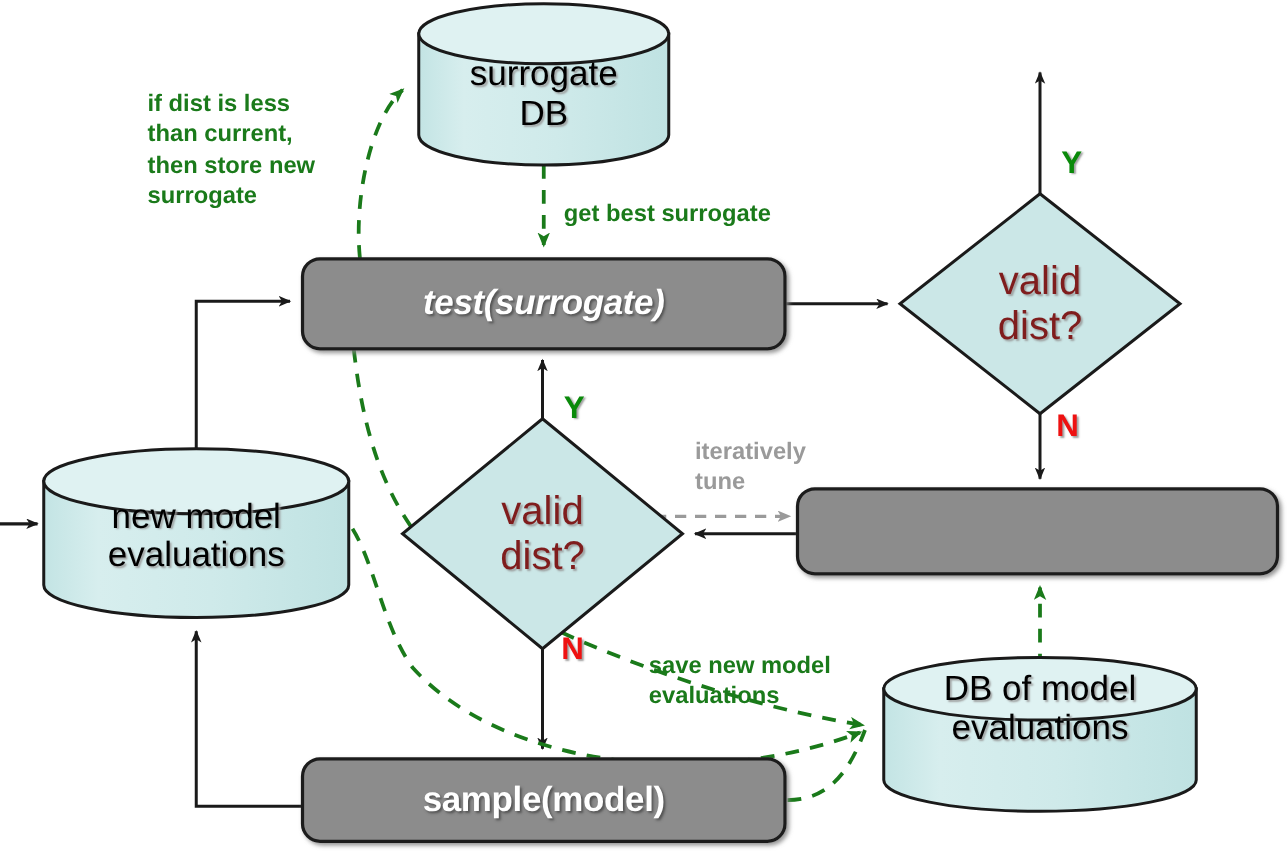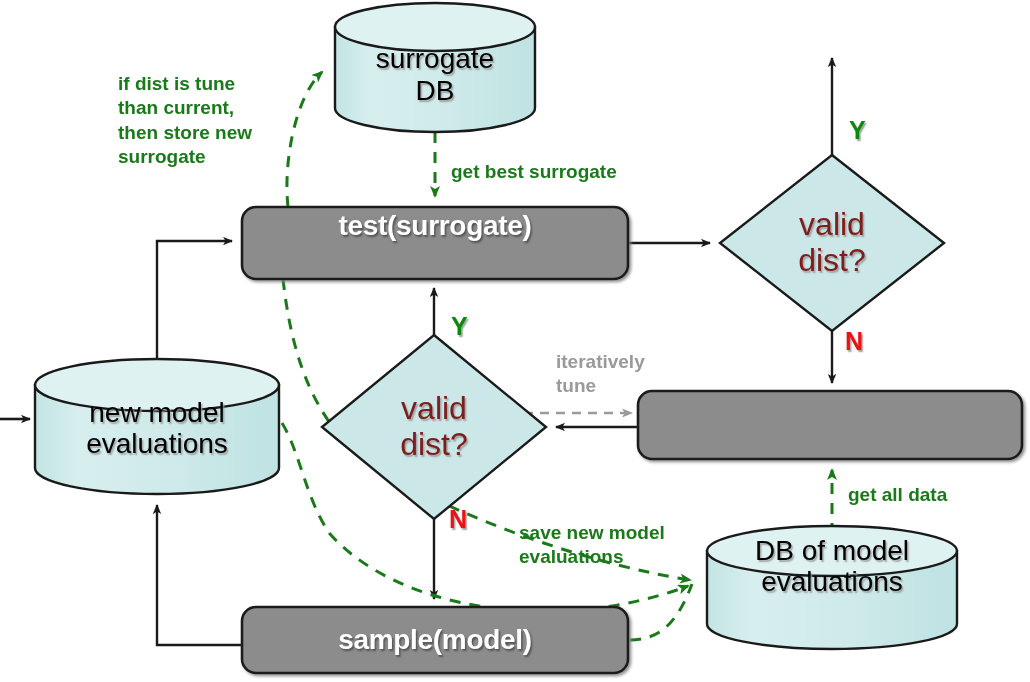--- a/index.html
+++ b/index.html
@@ -194,51 +194,50 @@
     </g>
 
     <g>
       <rect x="242" y="607" width="386" height="66" rx="14" ry="14" fill="#8c8c8c" stroke="#1a1a1a" stroke-width="2.6" filter="url(#softShadow)"></rect>
     </g>
   </svg>
 
   <div class="node-label db-label" style="left:335px; top:22px; width:200px; height:105px;">surrogate
 DB</div>
 
-  <div class="node-label proc-label" style="left:242px; top:190px; width:386px; height:72px;">test(surrogate)</div>
+  <div class="node-label proc-label" style="left:242px; top:206px; width:386px; height:72px;font-style:italic;">test(surrogate)</div>
 
   <div class="node-label dia-label" style="left:752px; top:198px; width:160px; height:90px;">valid
 dist?</div>
 
   <div class="node-label dia-label" style="left:354px; top:382px; width:160px; height:90px;">valid
 dist?</div>
 
   <div class="node-label db-label" style="left:35px; top:378px; width:244px; height:100px;">new model
 evaluations</div>
 
 
   <div class="node-label proc-label" style="left:242px; top:607px; width:386px; height:66px;">sample(model)</div>
 
   <div class="node-label db-label" style="left:707px; top:516px; width:250px; height:100px;">DB of model
 evaluations</div>
 
-  <div class="ann ann-green" style="left:118px; top:72px; width:180px;">if dist is tune
+  <div class="ann ann-green" style="left:118px; top:72px; width:180px;">if dist is less
 than current,
 then store new
 surrogate</div>
 
   <div class="ann ann-gray" style="left:556px; top:350px; width:130px;">iteratively
 tune</div>
 
   <div class="ann ann-green" style="left:451px; top:160px; width:220px;">get best surrogate</div>
 
   <div class="ann ann-green" style="left:519px; top:521px; width:200px;">save new model
 evaluations</div>
 
-  <div class="ann ann-green" style="left:848px; top:483px; width:160px;">get all data</div>
 
   <div class="yn yn-y" style="left:849px; top:116px;">Y</div>
 
   <div class="yn yn-n" style="left:845px; top:327px;">N</div>
 
   <div class="yn yn-y" style="left:451px; top:312px;">Y</div>
 
   <div class="yn yn-n" style="left:449px; top:505px;">N</div>
 
 </div>

